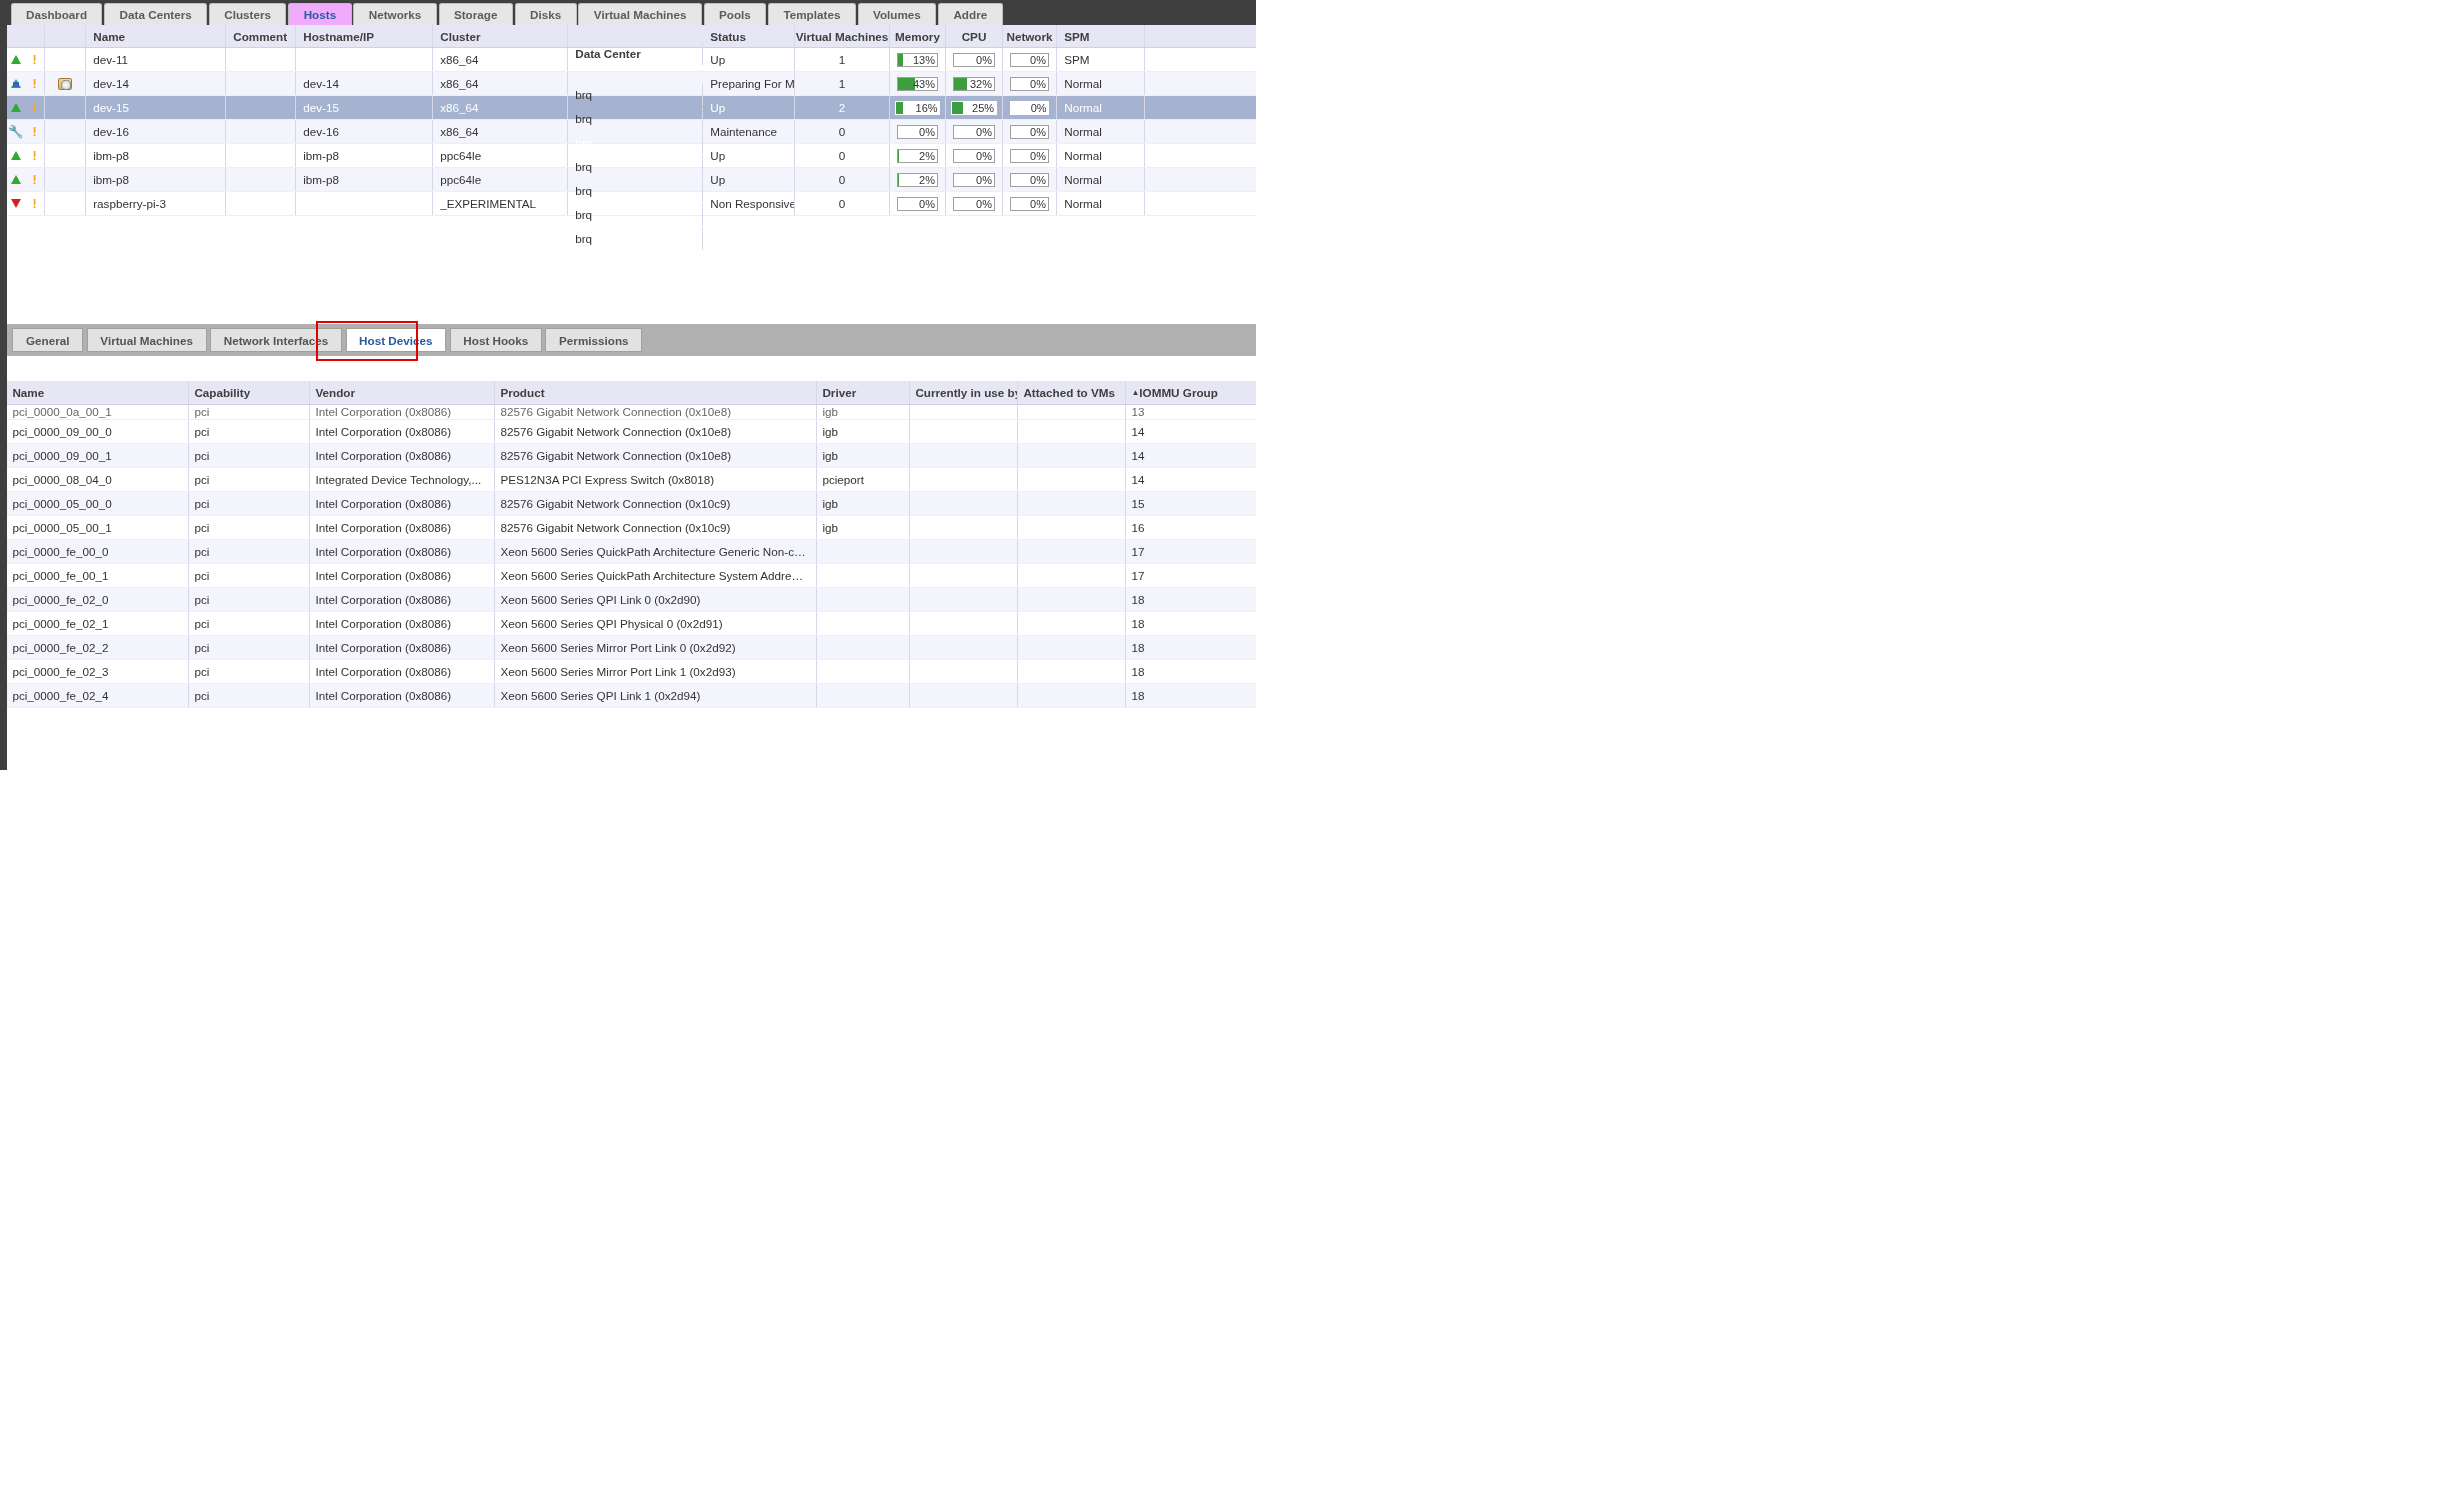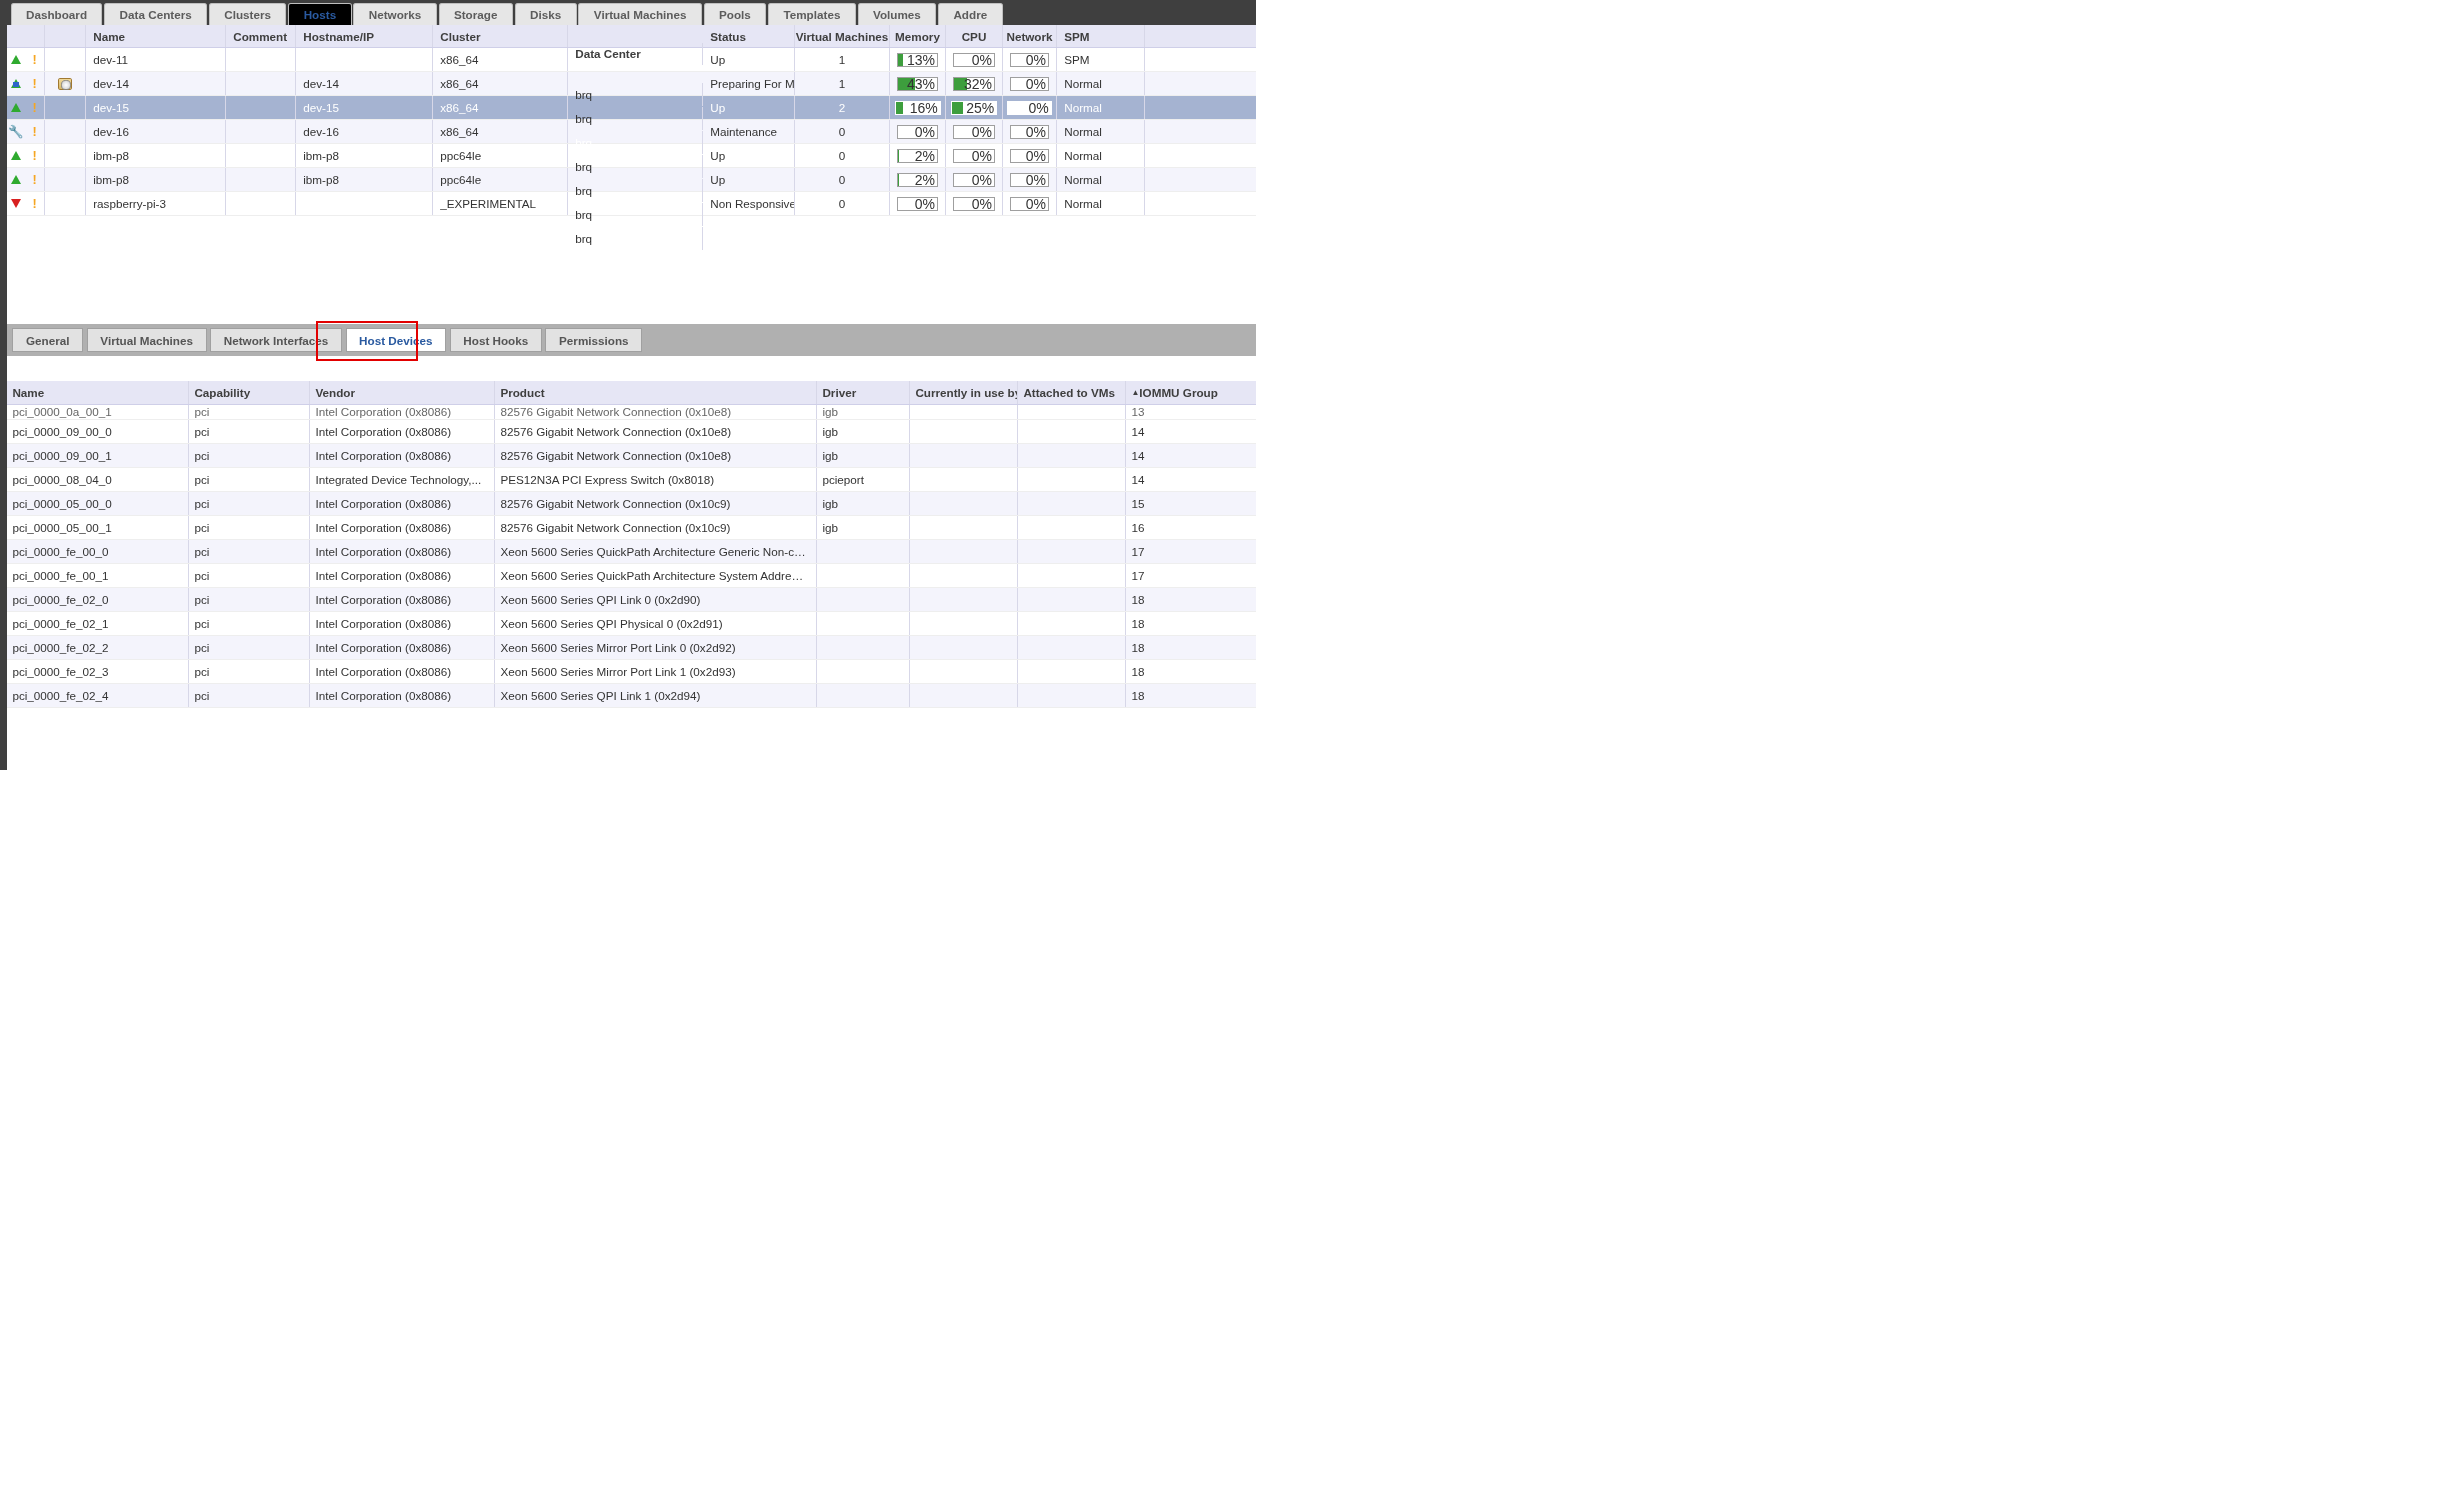--- a/index.html
+++ b/index.html
@@ -2,21 +2,21 @@
 <html><head>
 <meta charset="utf-8">
 <style>
   * { box-sizing: border-box; }
   html, body { margin:0; padding:0; font-family: Arial, Helvetica, sans-serif; font-size:11.7px; color:#333; background:#fff; }
   .app { width:1256px; height:770px; position:relative; overflow:hidden; border-left:7.2px solid #3f3f3f; }
 
   
   .topbar { background:#3f3f3f; height:25px; display:flex; align-items:flex-end; padding-left:3.6px; gap:1.8px; }
   .toptab { background:#e6e6e6; border:0.9px solid #bfbfbf; border-bottom:none; color:#5c5c5c; font-weight:bold; height:21.6px; padding:0 14.4px; display:flex; align-items:center; border-radius:2.7px 2.7px 0 0; cursor:pointer; }
-  .toptab.active { background:#000000; color:#2a5aa0; }
+  .toptab.active { background:#f0abfc; color:#2a5aa0; }
 
   
   .toolbar { background:#fff; height:23.4px; border-bottom:0.9px solid #d0d0d0; display:flex; align-items:center; padding:0 5.4px; gap:12.6px; position:relative; }
   .toolbar span.btn { color:#333; cursor:pointer; }
   .toolbar span.btn.disabled { color:#b5b5b5; cursor:default; }
   .toolbar .dd::after { content:" \25BE"; font-size:9px; }
   .toolbar .right { position:absolute; right:3.6px; top:0; height:23.4px; display:flex; align-items:center; gap:3.6px; }
   .refresh-icon { width:14.4px; height:14.4px; display:inline-block; position:relative; }
   .refresh-icon::before { content:"\21BB"; font-size:13.5px; color:#2a7be0; position:absolute; top:-2.7px; left:0; }
   .divider-v { width:0.9px; height:17px; background:#cfcfcf; }
@@ -39,21 +39,21 @@
   .c-cluster { width:135px; }
   .c-dc { width:135px;margin-top:35px; }
   .c-status { width:92px; }
   .c-vms { width:95px; justify-content:center; }
   .c-mem { width:56px; justify-content:center; }
   .c-cpu { width:57px; justify-content:center;text-align:center; }
   .c-net { width:54px; justify-content:center; }
   .c-spm { width:88px; }
   .c-last { flex:1; border-right:none!important; }
 
-  .pct-box { width:46px; height:13.5px; border:0.9px solid #9f9f9f; position:relative; font-size:14px; display:flex; align-items:center; justify-content:flex-end; padding-right:1.8px; background:#fff; color:#333;}
+  .pct-box { width:46px; height:13.5px; border:0.9px solid #9f9f9f; position:relative; font-size:11px; display:flex; align-items:center; justify-content:flex-end; padding-right:1.8px; background:#fff; color:#333;}
   .pct-fill { position:absolute; left:0; top:0; bottom:0; background:#3d9e3d; }
   .pct-box.sel { border-color:#fff;padding-left:20px;}
   .pct-label { position:relative; z-index:2; }
 
   .ico-up { width:0;height:0;border-left:5.4px solid transparent;border-right:5.4px solid transparent;border-bottom:9px solid #2faa2f; }
   .ico-down { width:0;height:0;border-left:5.4px solid transparent;border-right:5.4px solid transparent;border-top:9px solid #d82020; }
   .ico-warn { color:#f5a623; font-weight:bold; font-size:12.6px; }
   .ico-wrench { color:#5373b0; font-size:12.6px; }
   .ico-maint { display:inline-block; width:0;height:0;border-left:5.4px solid transparent;border-right:5.4px solid transparent;border-bottom:9px solid #2faa2f; position:relative;}
   .ico-maint::after{content:"";position:absolute;left:-2.7px;top:2.7px;width:5.4px;height:4.5px;background:#2f66c8;}

